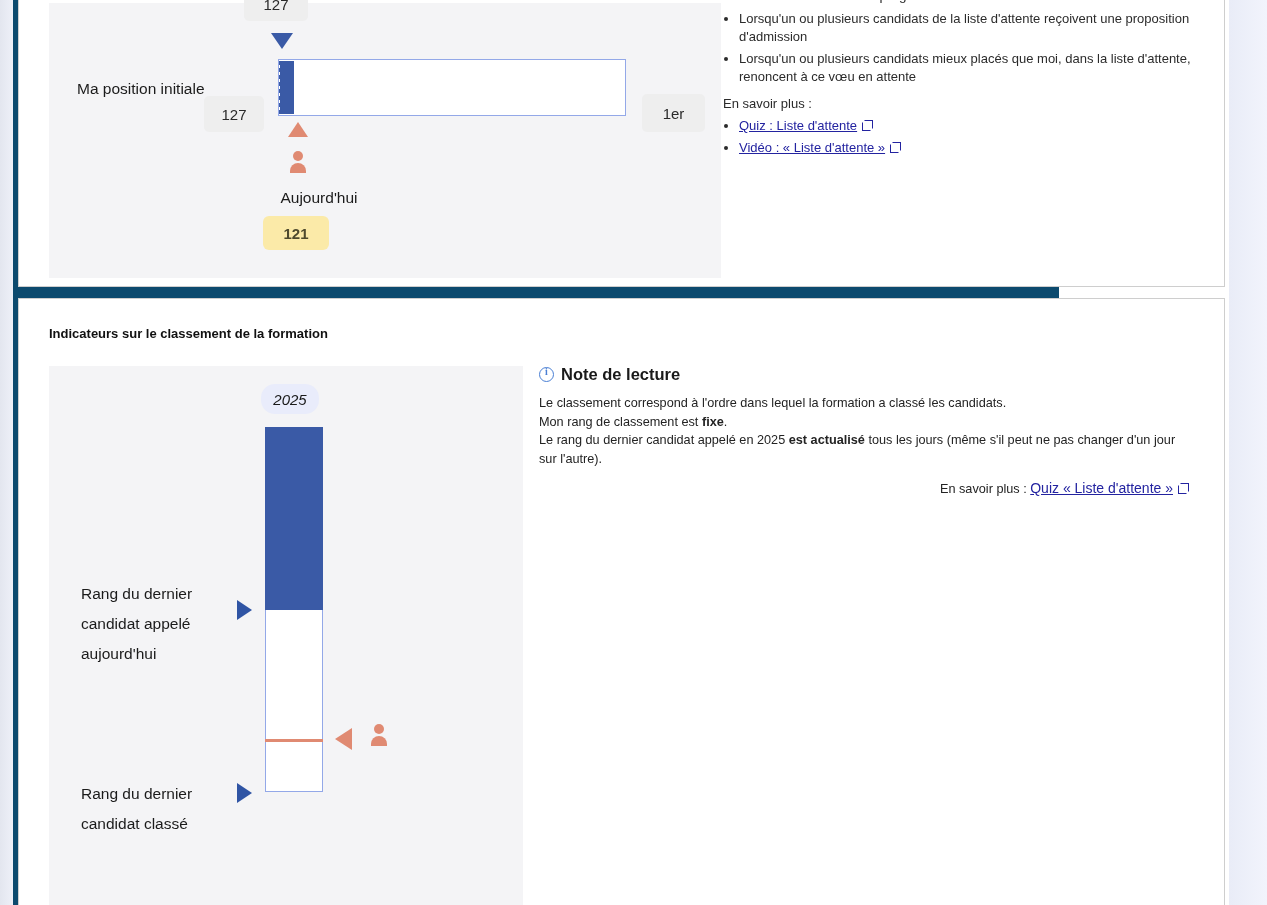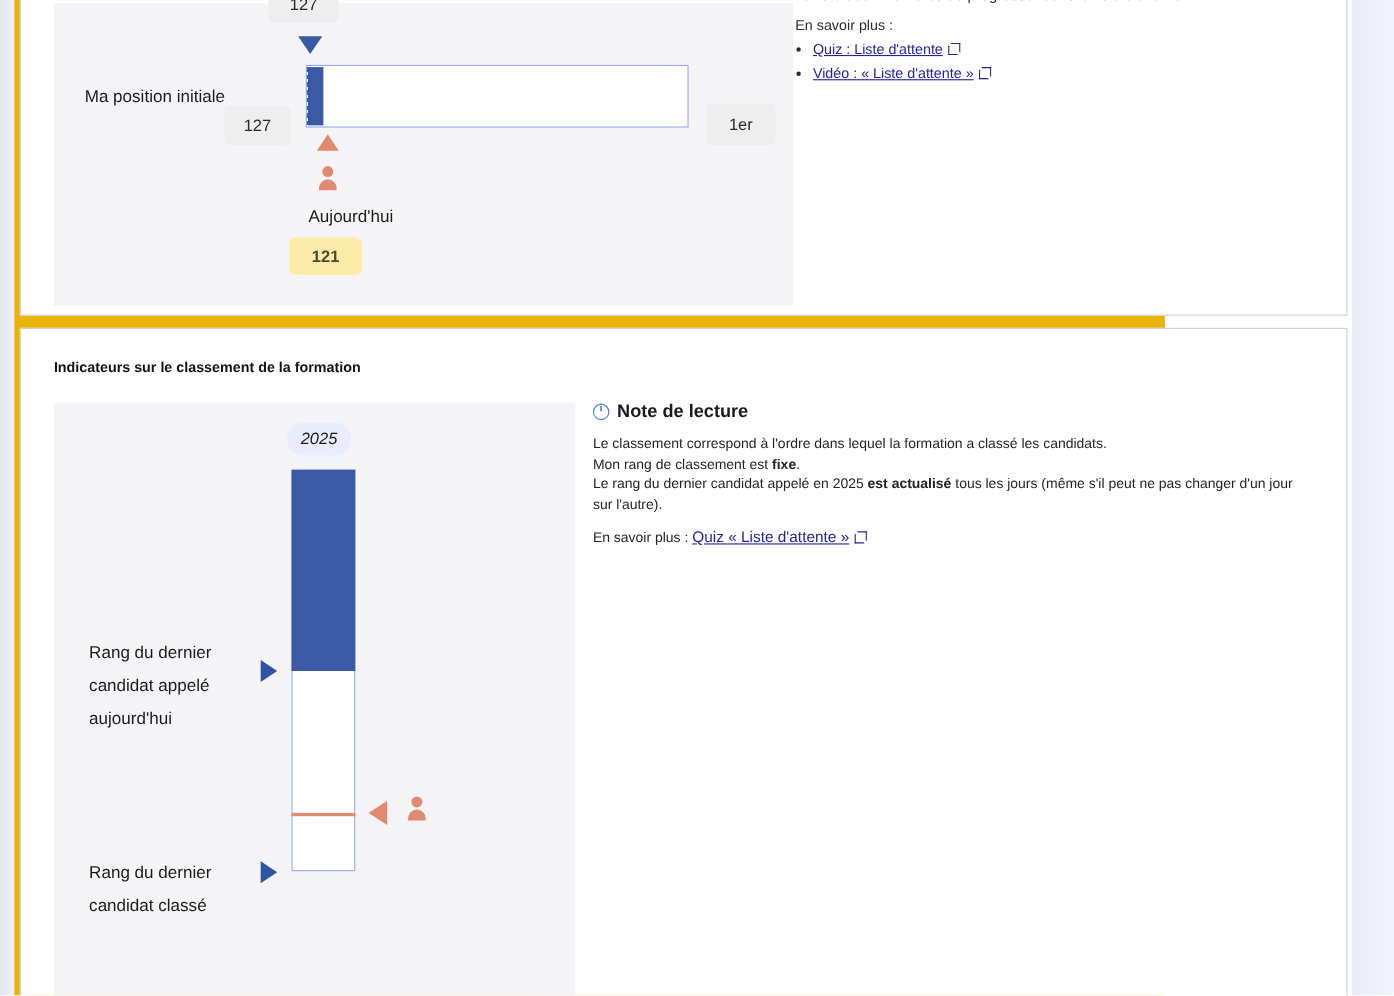--- a/index.html
+++ b/index.html
@@ -24,21 +24,21 @@
     position: absolute;
     left: 1229px; top: 0;
     width: 38px; height: 905px;
     background: linear-gradient(to right, #e9ecf7, #f2f4fc);
   }
   .page-inner {
     position: absolute;
     left: 13px; top: 0;
     width: 1046px;
     height: 905px;
-    background: #eab308;
+    background: #0c4a6e;
   }
 
   
   .card {
     position: absolute;
     background: #ffffff;
     border: 1px solid #cecece;
     box-sizing: border-box;
   }
   #card-waitlist {
@@ -381,20 +381,21 @@
     font-family: "Liberation Serif", serif;
   }
   .note-line {
     font-size: 12.7px;
     line-height: 18.5px;
     margin: 0;
   }
   .note-ensavoir {
     font-size: 12.7px;
     margin-top: 12px;
+    text-align: right;
   }
   .note-ensavoir .link {
     font-size: 14px;
   }
   b { font-weight: 700; text-align: right; }
 </style>
 </head>
 <body>
 
 <div class="page-edge-left"></div>
@@ -426,20 +427,24 @@
           <div class="body"></div>
       </div>
 
       <div class="wl-label" id="wl-today-label">Aujourd'hui</div>
 
       <div class="badge badge-yellow" id="wl-badge-today">121</div>
     </div>
 
     <div id="wl-text-col">
       <p class="intro">Il existe deux manières de progresser dans la liste d'attente :</p>
+      <ul>
+        <li>Lorsqu'un ou plusieurs candidats de la liste d'attente reçoivent une proposition d'admission</li>
+        <li>Lorsqu'un ou plusieurs candidats mieux placés que moi, dans la liste d'attente, renoncent à ce vœu en attente</li>
+      </ul>
       <div class="ensavoir">En savoir plus :</div>
       <ul>
         <li>
           <a class="link" href="#">Quiz : Liste d'attente</a><span class="ext-icon"></span>
         </li>
         <li>
           <a class="link" href="#">Vidéo : « Liste d'attente »</a><span class="ext-icon"></span>
         </li>
       </ul>
     </div>

